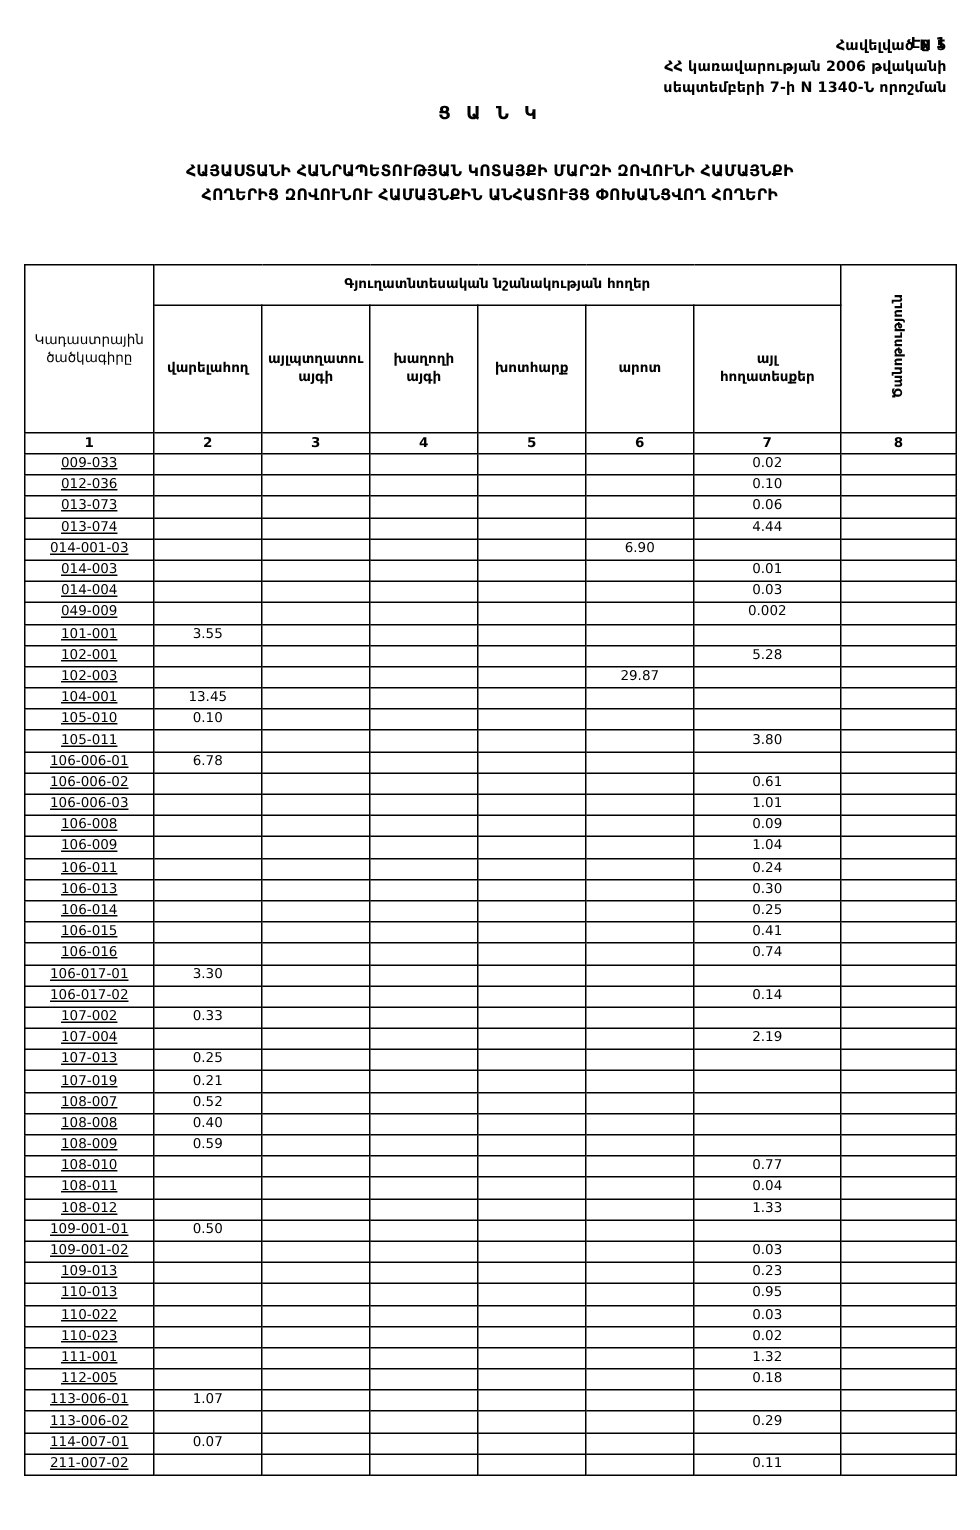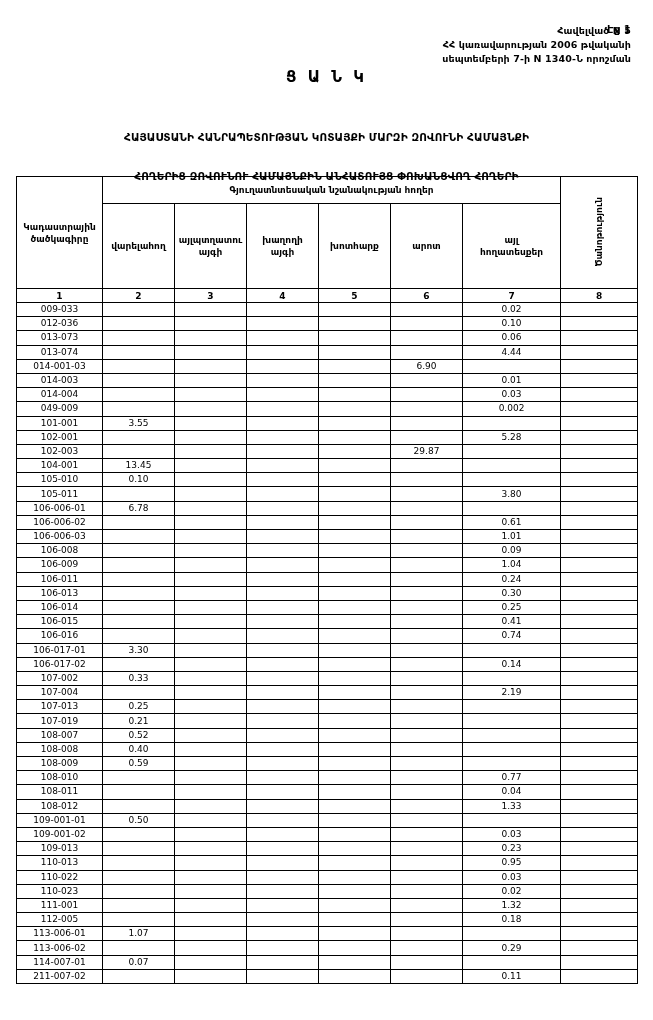--- a/index.html
+++ b/index.html
@@ -39,36 +39,36 @@
     line-height: 14px;
     letter-spacing: 0.1px;
   }
   .doc-header div { white-space: nowrap; }
   .tbl-title {
     position: absolute;
     top: 68px;
     left: 0;
     width: 100%;
     text-align: center;
-    font-size: 15px;
+    font-size: 12px;
     font-weight: bold;
     letter-spacing: 3px;
   }
   .title-block {
     position: absolute;
     top: 106px;
     left: 18px;
     width: 617px;
     text-align: center;
     font-size: 10.5px;
     font-weight: bold;
     line-height: 16px;
     letter-spacing: 0.1px;
   }
-  .title-block div { white-space: nowrap; margin-top: 23px; }
+  .title-block div { white-space: nowrap; }
 
   table.main {
     position: absolute;
     top: 176px;
     left: 16px;
     width: 621px;
     border-collapse: collapse;
     table-layout: fixed;
   }
   table.main th, table.main td {
@@ -83,21 +83,21 @@
     font-weight: bold;
     font-size: 9.5px;
   }
   .hdr-cell {
     height: 84px;
     font-weight: bold;
     font-size: 9px;
     line-height: 12px;
   }
   .hdr-col1 {
-    font-weight: bold;
+    font-weight: normal;
     font-size: 9px;
     line-height: 12px;
     margin-left: 28px;
   }
   .hdr-note {
     font-weight: bold;
     font-size: 9px;
   }
   .vert {
     writing-mode: vertical-rl;
@@ -112,20 +112,21 @@
     font-weight: bold;
   }
   tbody tr td {
     height: 13.2px;
     font-size: 9.5px;
     line-height: 13px;
   }
   td.code {
     text-align: center;
     font-size: 9.5px;
+    text-decoration: underline;
   }
   td.val {
     text-align: center;
     font-size: 9.5px;
   }
 </style>
 </head>
 <body>
 
 <div class="page">

